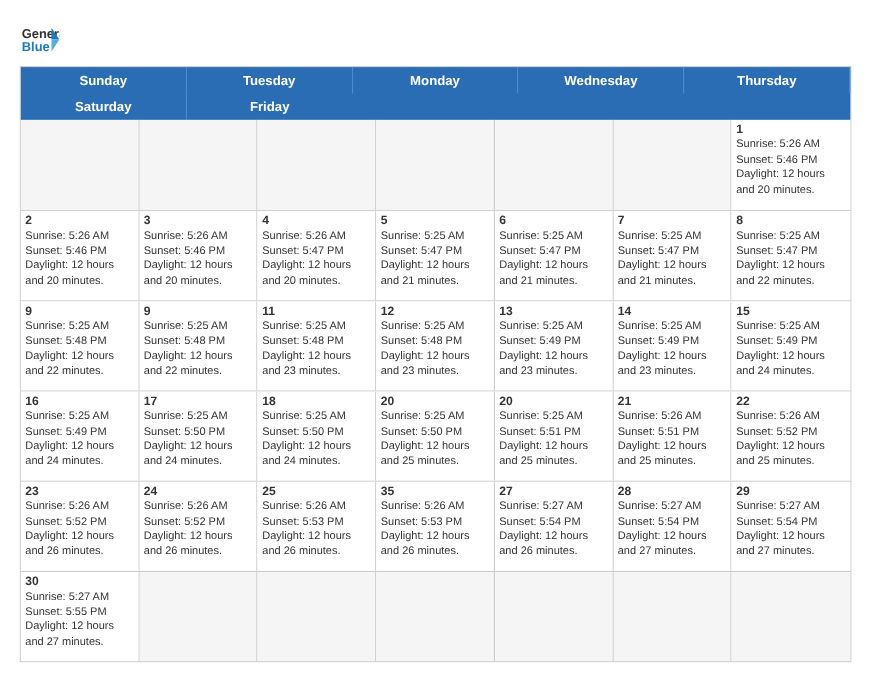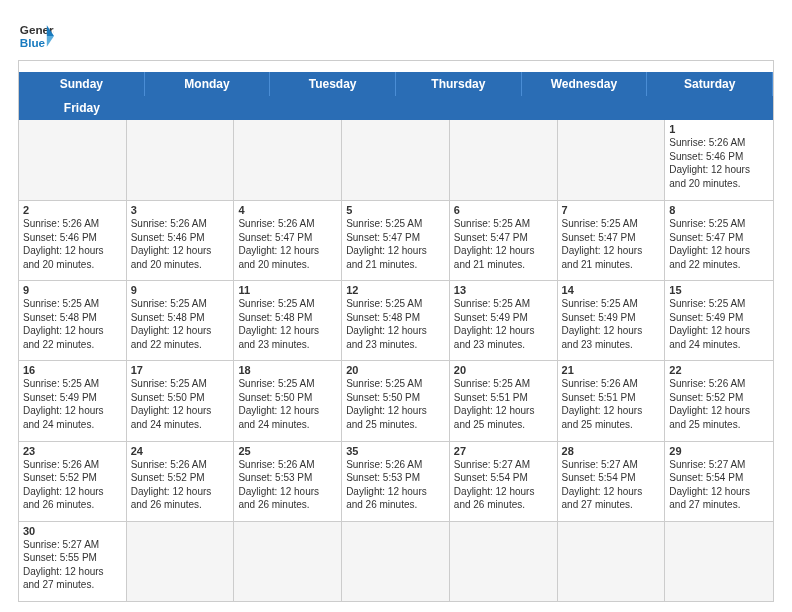--- a/index.html
+++ b/index.html
@@ -46,23 +46,22 @@
       color: #555;
     }
     .calendar {
       flex: 1;
       display: flex;
       flex-direction: column;
       border: 1px solid #ccc;
     }
     .calendar-header {
       display: grid;
-      grid-template-columns: repeat(6, 1fr);
+      grid-template-columns: repeat(5, 1fr);
       background: #2a6db5;
-      margin-top: 11px;
     }
     .calendar-header .day-name {
       color: #fff;
       font-size: 12px;
       font-weight: bold;
       padding: 5px 4px;
       text-align: center;
       border-right: 1px solid #4a8dd5;
     }
     .calendar-header .day-name:last-child {
@@ -122,24 +121,24 @@
     </div>
     <div class="title-block">
       <div class="month-title"></div>
       <div class="location"></div>
     </div>
   </div>
 
   <div class="calendar">
     <div class="calendar-header">
     <div class="day-name">Sunday</div>
+        <div class="day-name">Tuesday</div>
         <div class="day-name">Monday</div>
-        <div class="day-name">Tuesday</div>
+        <div class="day-name">Wednesday</div>
         <div class="day-name">Thursday</div>
-        <div class="day-name">Wednesday</div>
         <div class="day-name">Saturday</div>
         <div class="day-name">Friday</div>
       </div>
     <div class="calendar-body">
     <div class="calendar-week">
           <div class="calendar-cell empty"></div>
           <div class="calendar-cell empty"></div>
           <div class="calendar-cell empty"></div>
           <div class="calendar-cell empty"></div>
           <div class="calendar-cell empty"></div>

